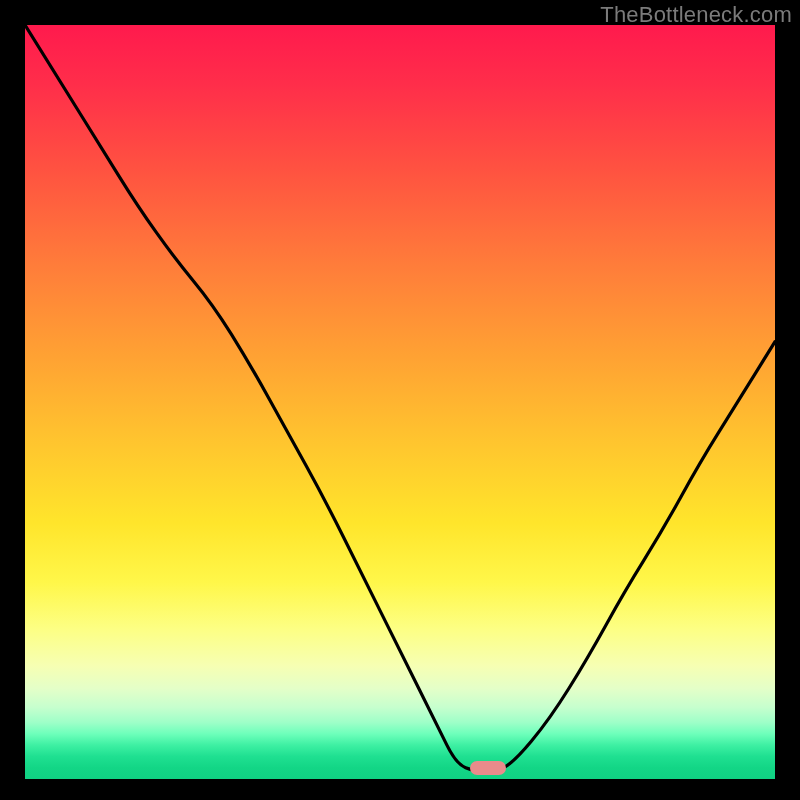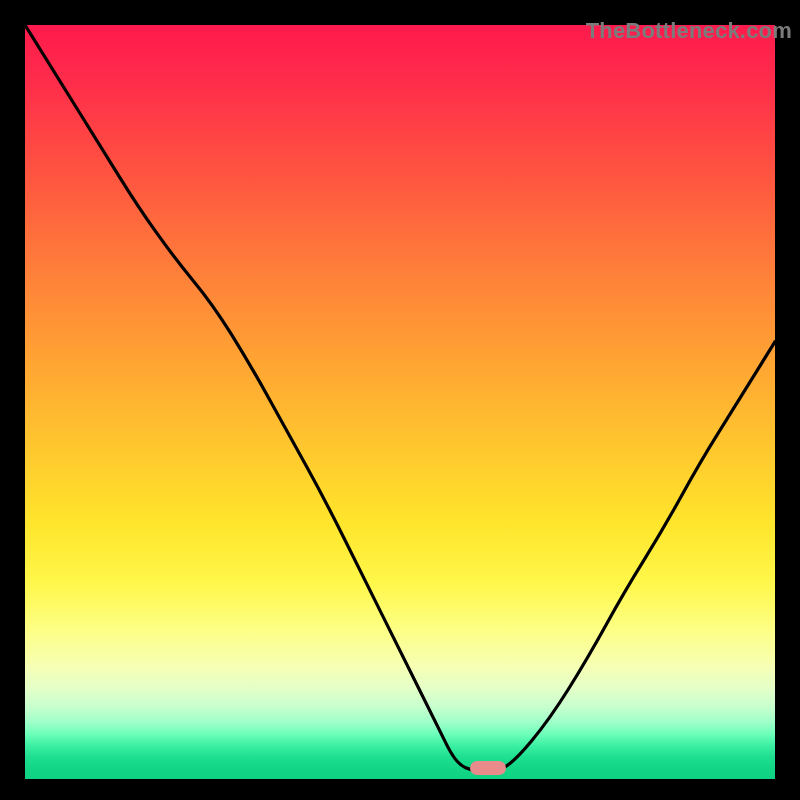--- a/index.html
+++ b/index.html
@@ -33,25 +33,25 @@
       #9effc8 92.5%,
       #6effbb 94%,
       #3ef0a3 95.5%,
       #1fe091 97%,
       #13d686 98.5%,
       #10d183 100%
     );
   }
   .watermark {
     position: absolute;
-    top: 18px;
+    top: 2px;
     right: 8px;
     color: #7b7b7b;
     font-size: 22px;
-    font-weight: 700;
+    font-weight: 400;
     letter-spacing: 0.2px;
     user-select: none;
   }
   svg.curve {
     position: absolute;
     left: 0;
     top: 0;
     width: 750px;
     height: 754px;
     pointer-events: none;

